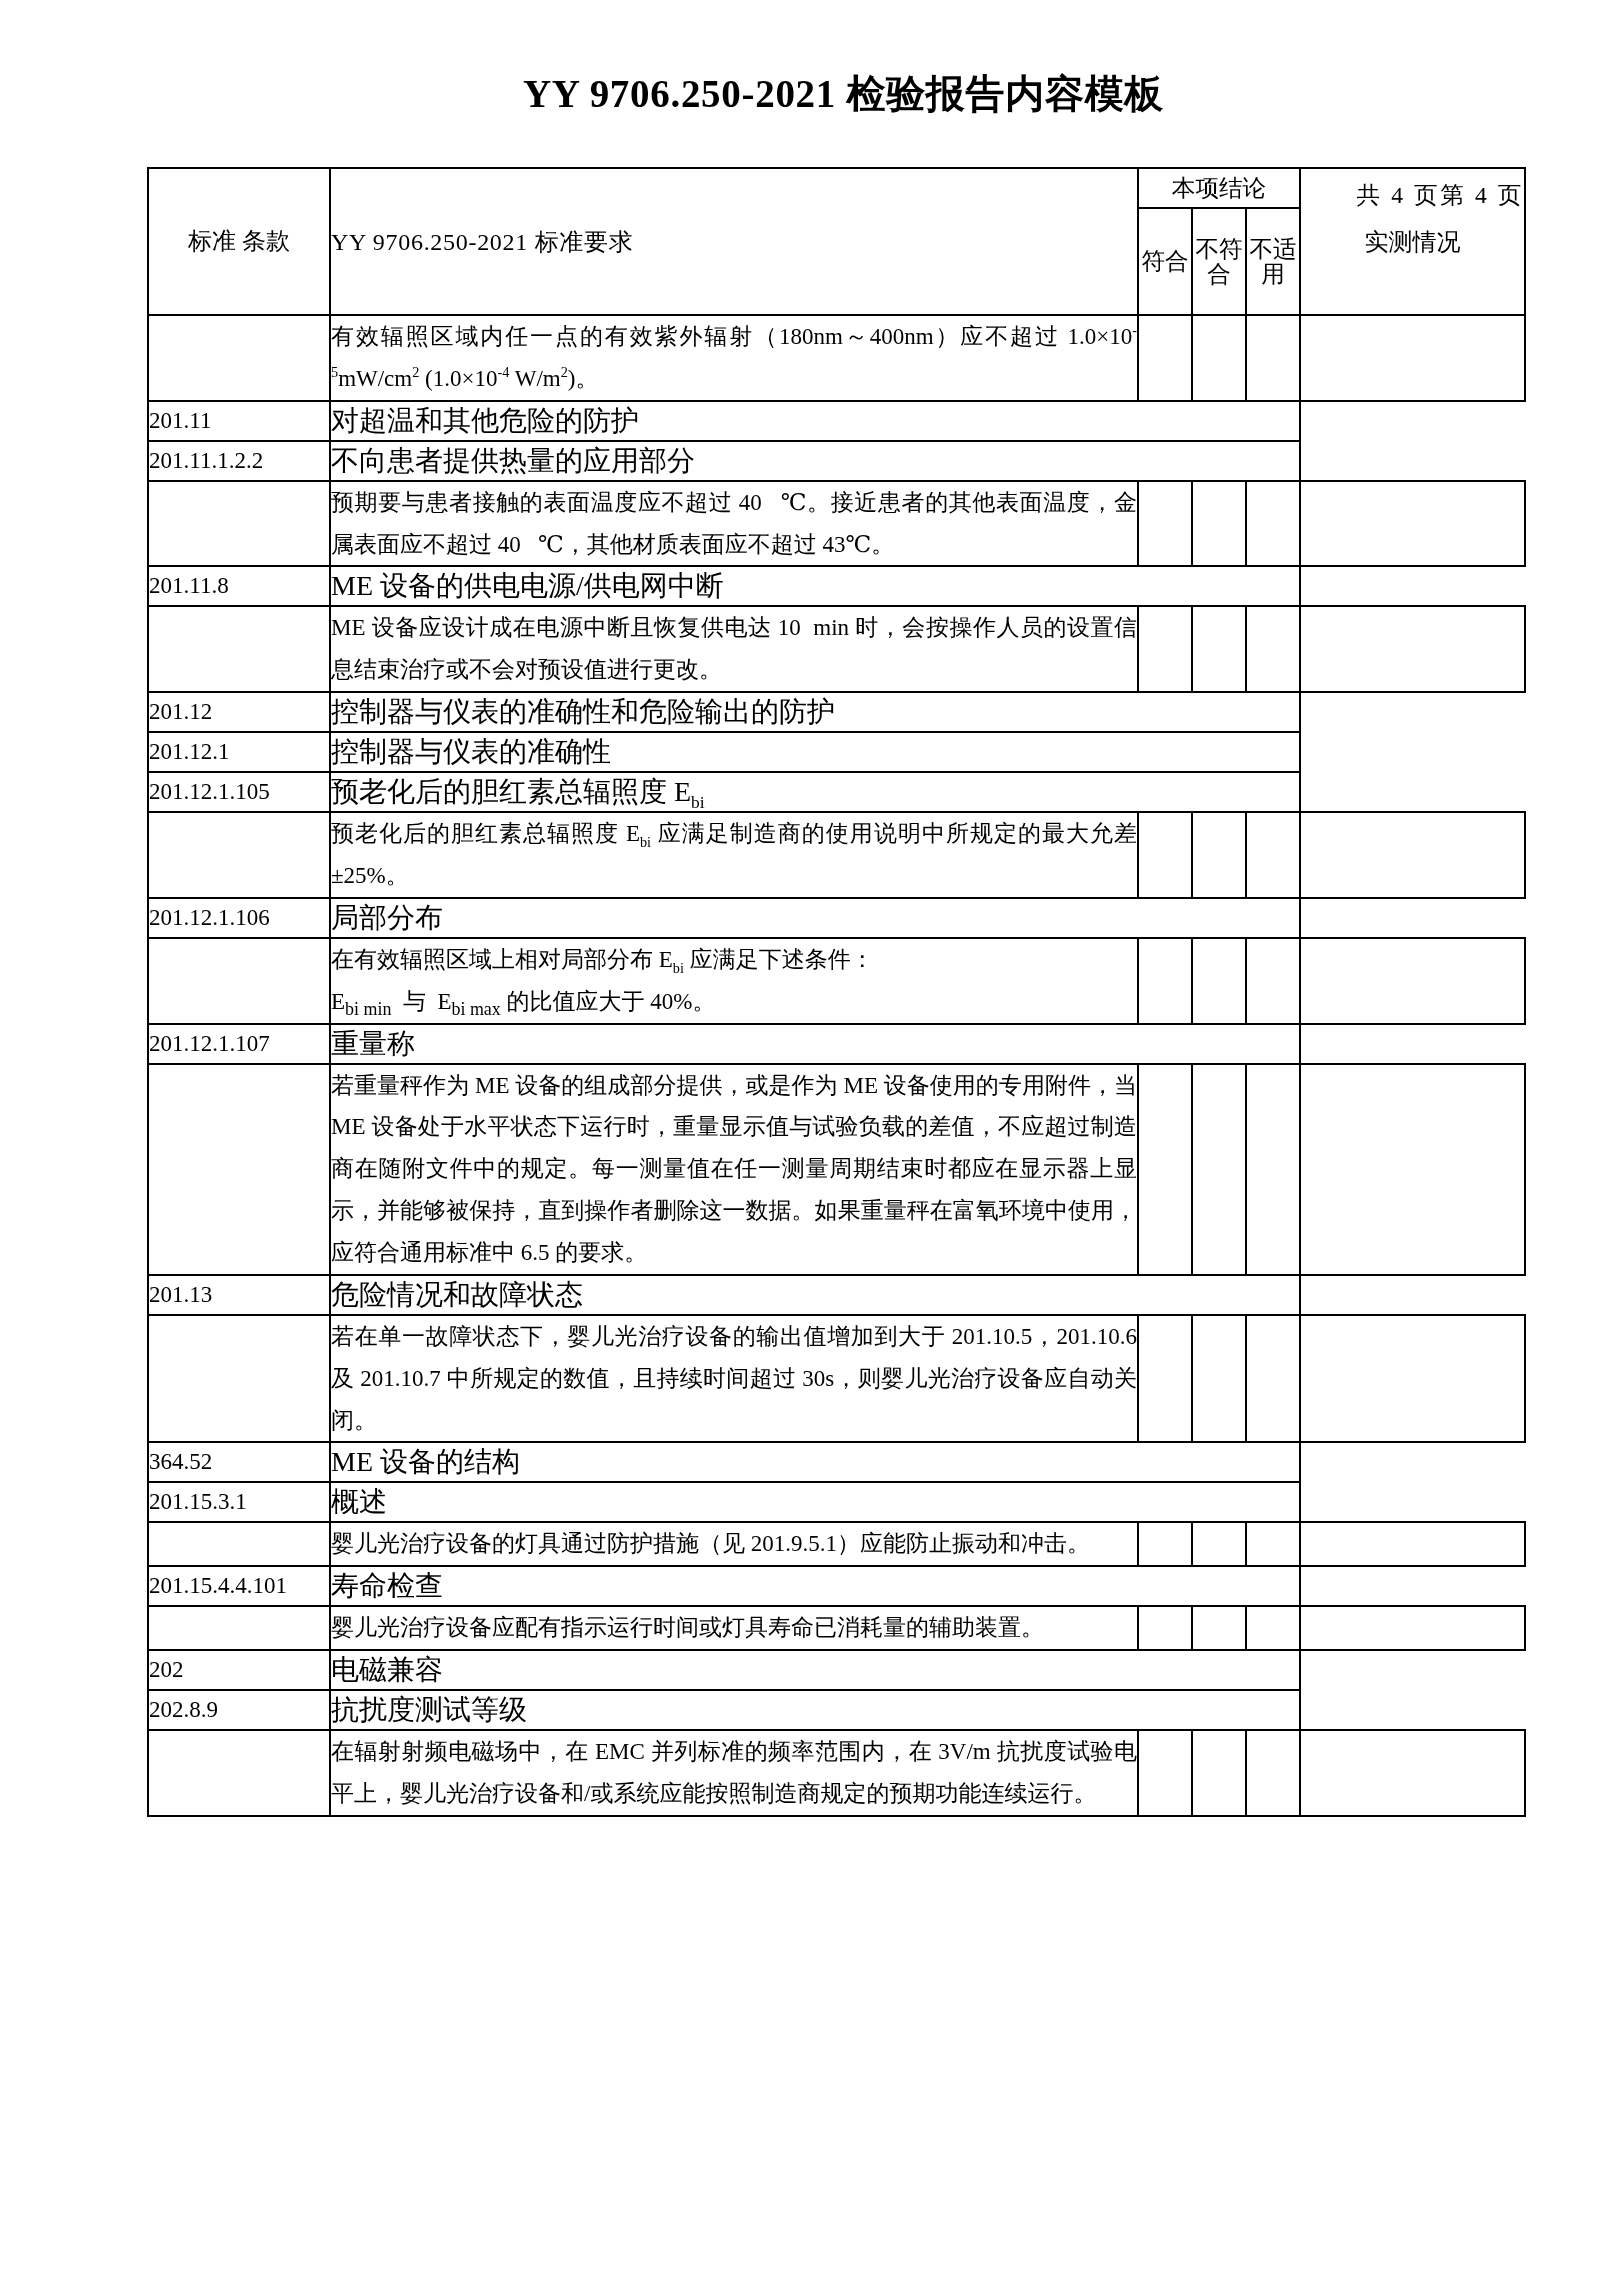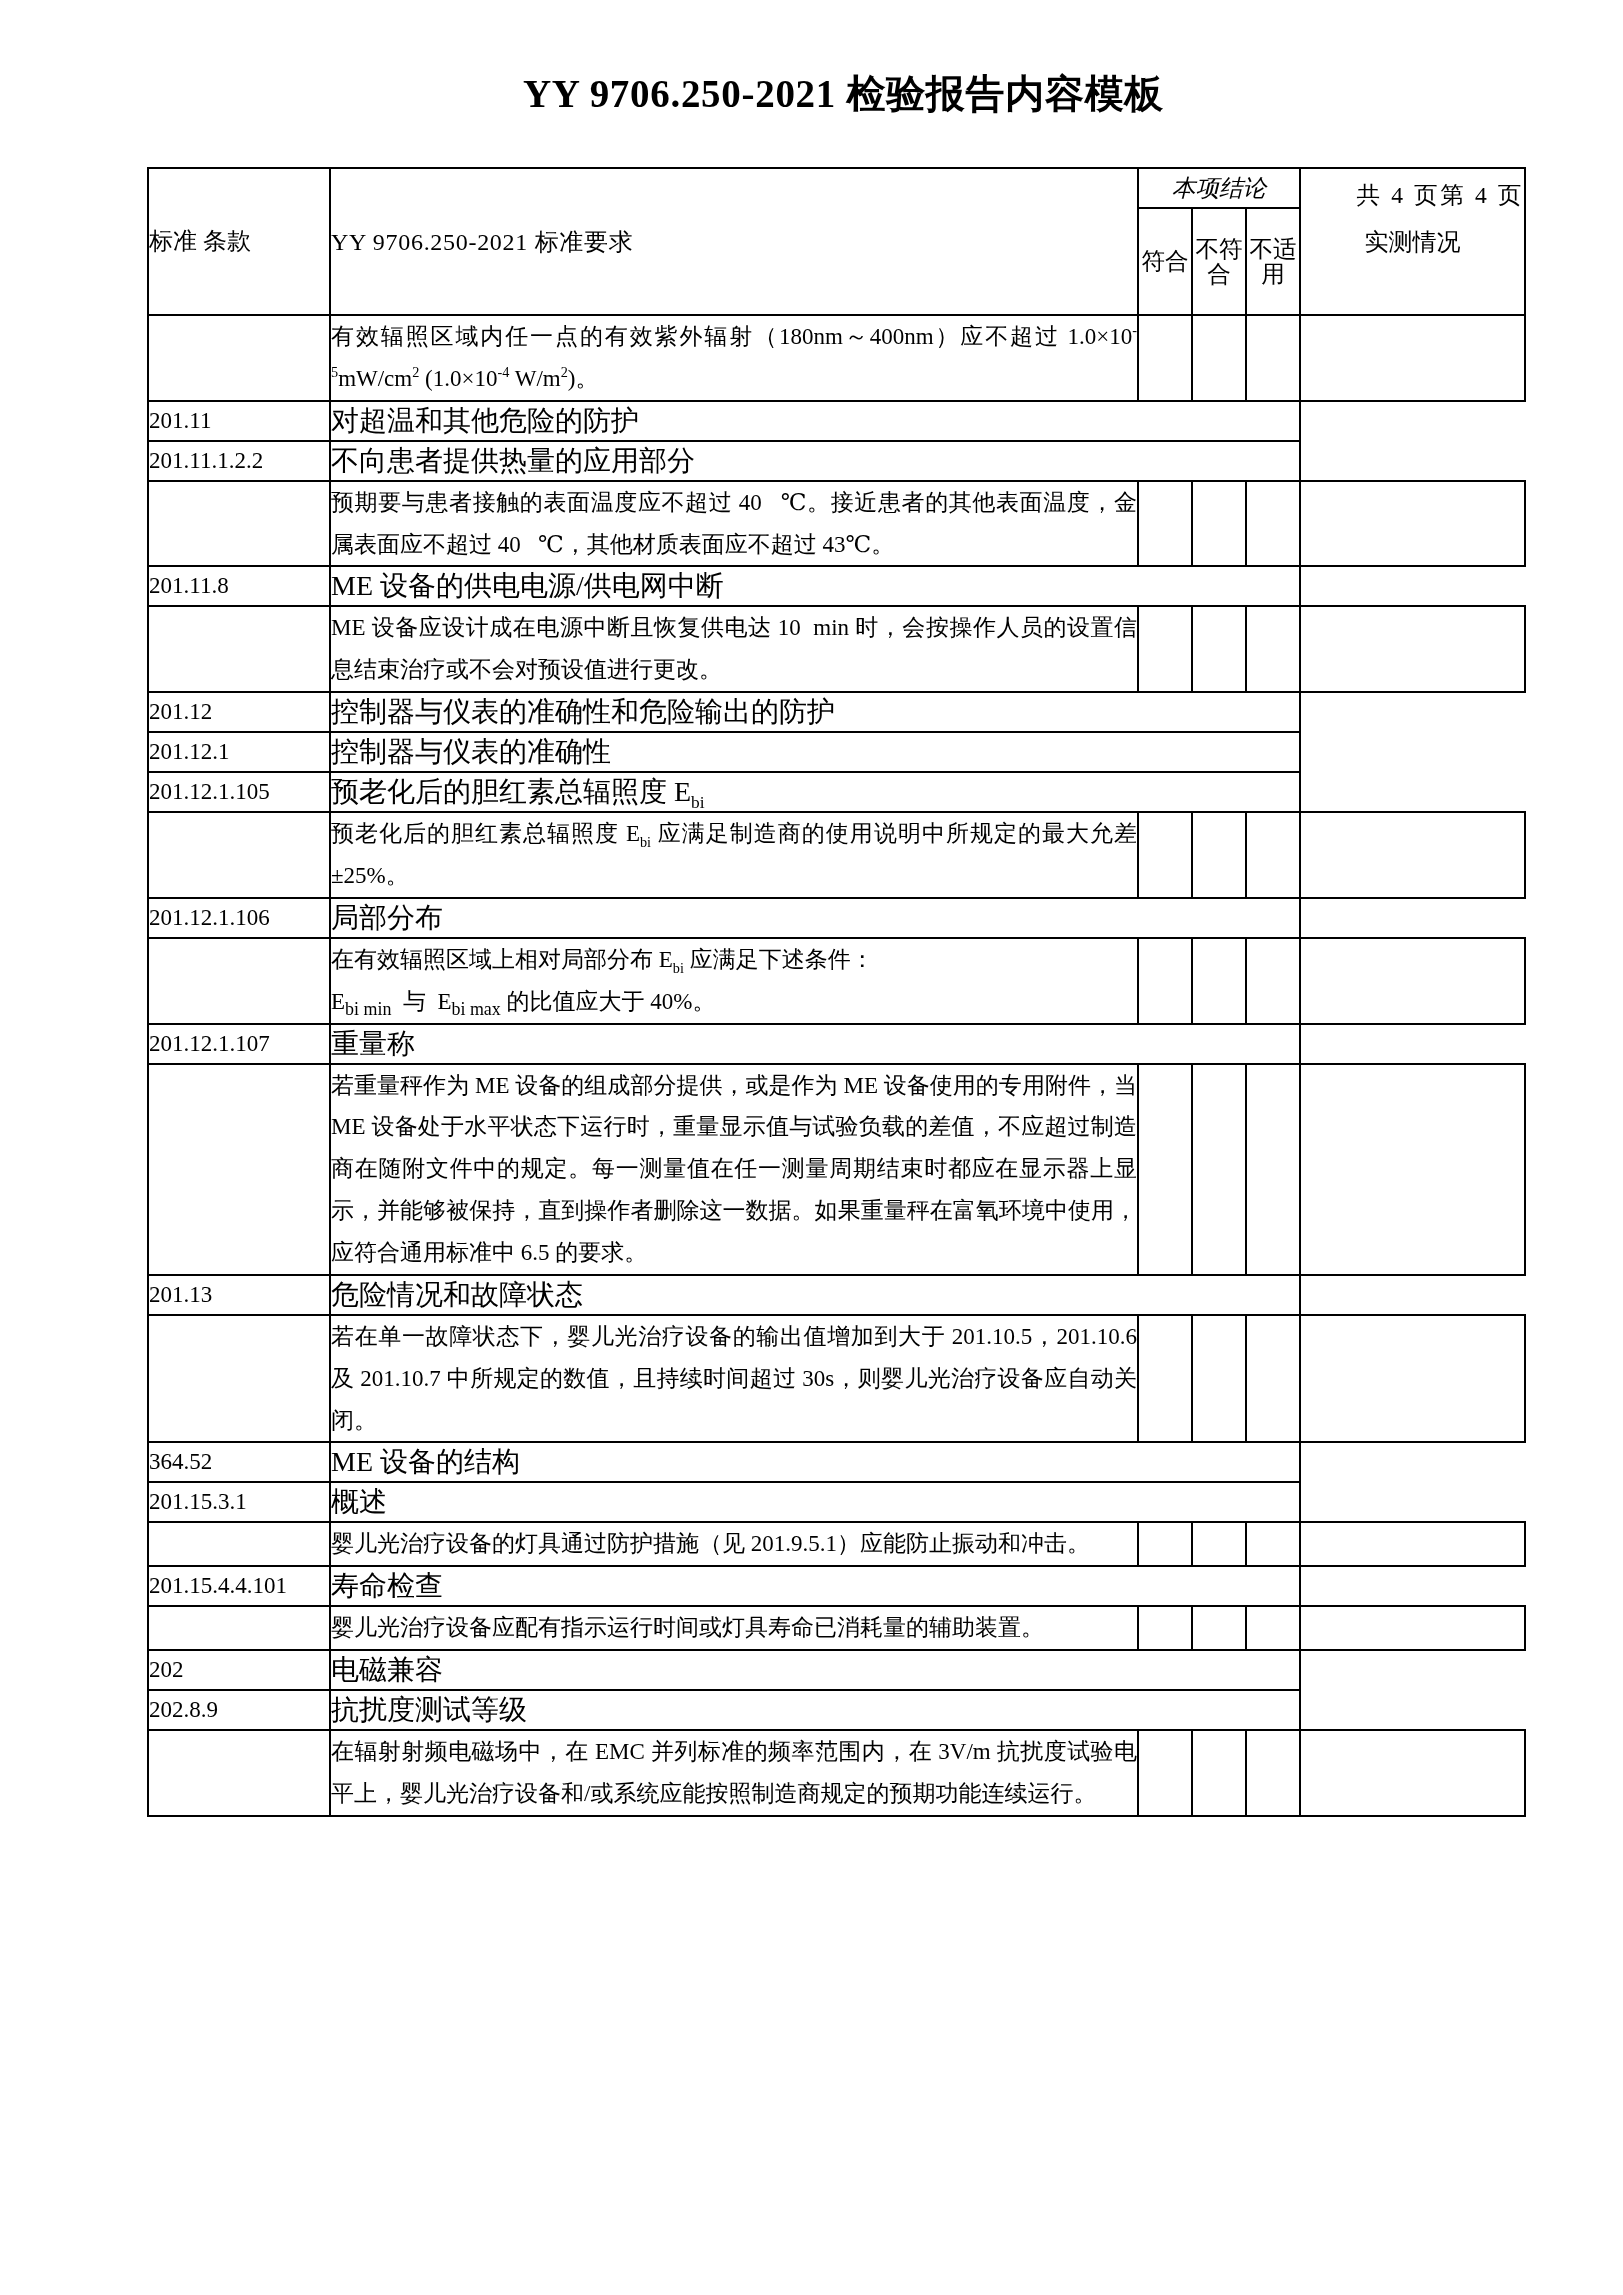--- a/index.html
+++ b/index.html
@@ -69,36 +69,35 @@
   
   col.c-clause    { width: 182px; }
   col.c-req       { width: 808px; }
   col.c-pass      { width: 54px;  }
   col.c-fail      { width: 54px;  }
   col.c-na        { width: 54px;  }
   col.c-measure   { width: 225px; }
 
   
   .hdr-clause {
-    text-align: left;
+    text-align: center;
     line-height: 1.38;
     font-size: 24px;
     padding: 3.9px 2.6px;
   }
   .hdr-req {
     text-align: left;
     font-size: 24px;
     letter-spacing: 0.7px;
   }
   .hdr-conc-group {
     text-align: center;
     font-size: 23.6px;
     height: 38px;
     padding: 1.3px 0 2.6px 0;
-    font-style: italic;
   }
   .hdr-vert {
     text-align: center;
     font-size: 23.6px;
     line-height: 1.05;
     padding: 5.2px 1.3px;
     height: 105px;
   }
   .hdr-vert span {
     display: block;

